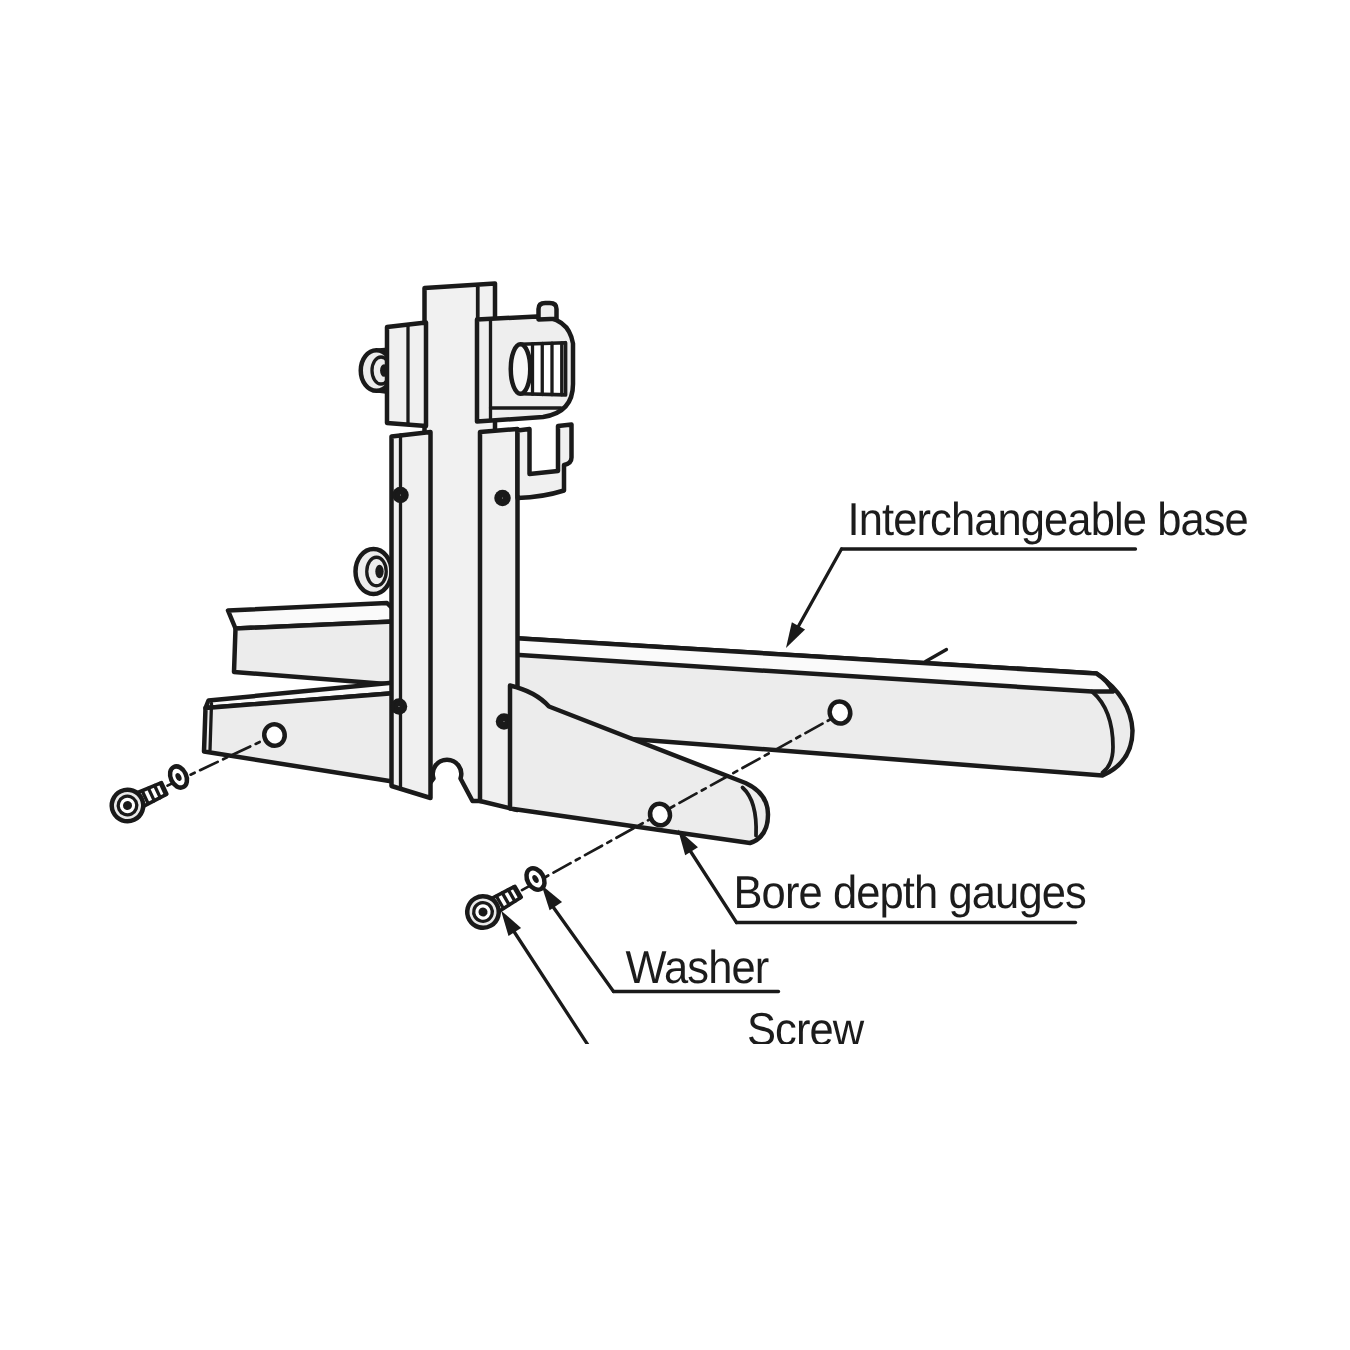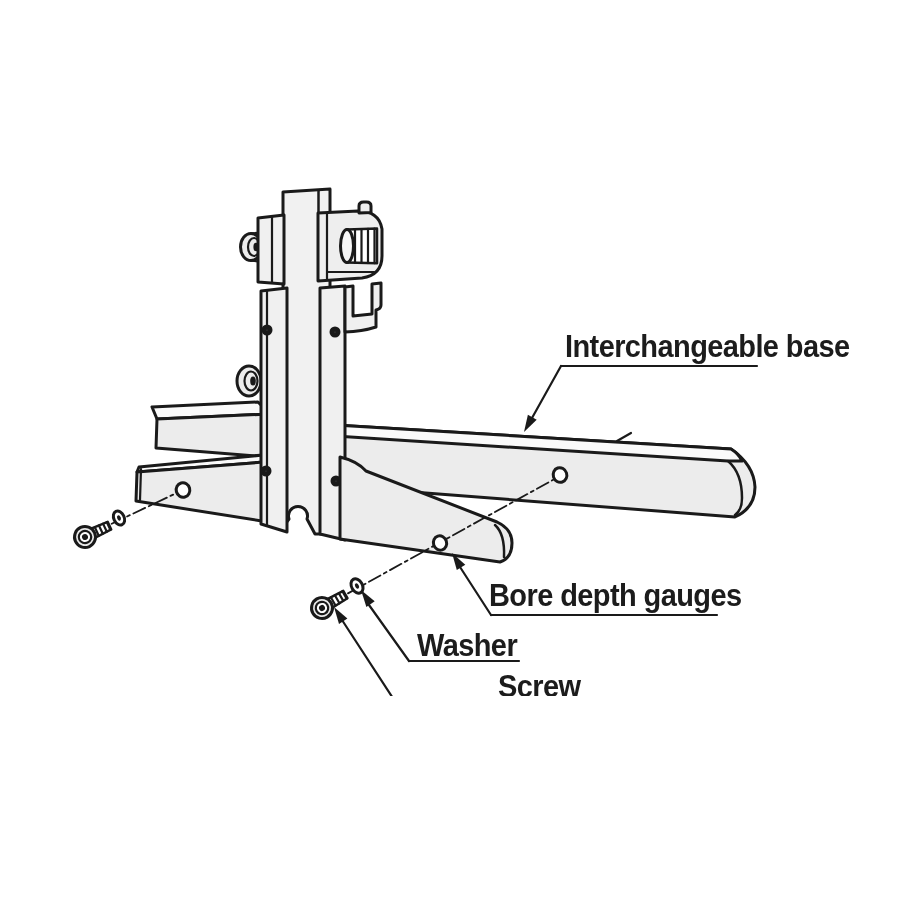--- a/index.html
+++ b/index.html
@@ -2,21 +2,20 @@
 <html><head>
 <meta charset="utf-8">
 <style>
   html,body{margin:0;padding:0;background:#ffffff;}
   #stage{
     position:relative;
     width:900px;height:696px;
     background:#ffffff;
     overflow:hidden;
     font-family:"Liberation Sans",sans-serif;
-    font-weight:bold;
   }
   #stage svg{position:absolute;left:0;top:0;}
   .label{
     position:absolute;
     font-family:"Liberation Sans",sans-serif;
     font-size:29px;
     line-height:1.05;
     letter-spacing:-0.6px;
     color:#1c1c1c;
     white-space:nowrap;

